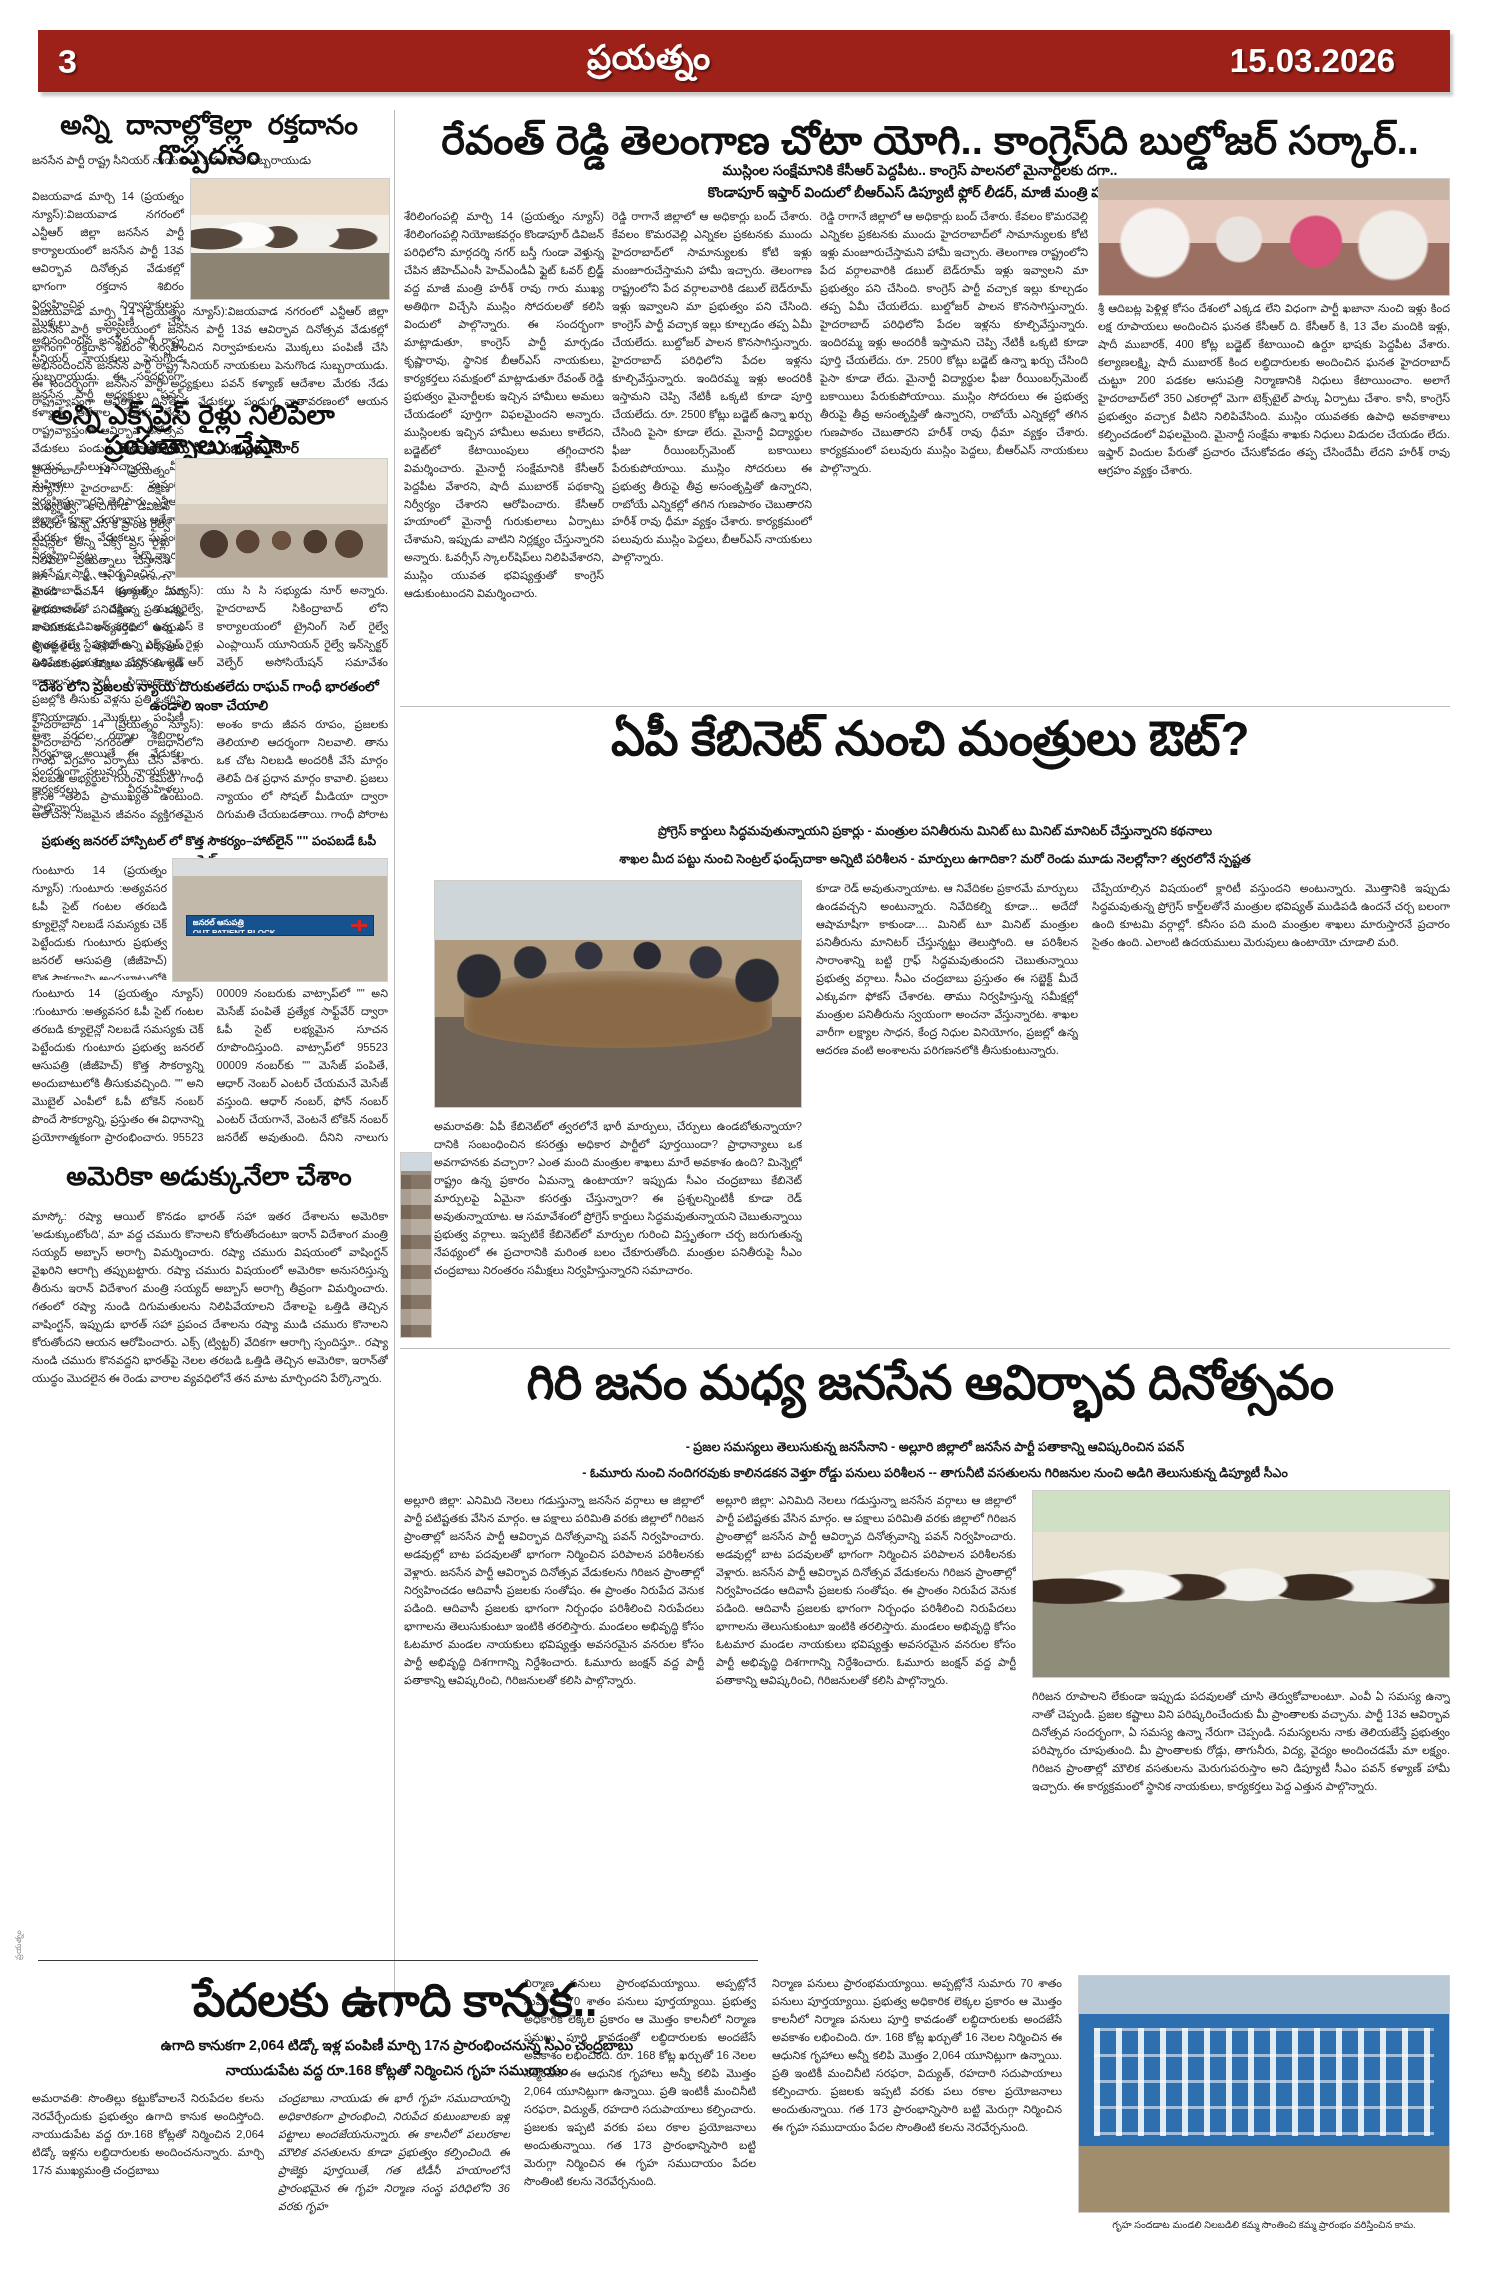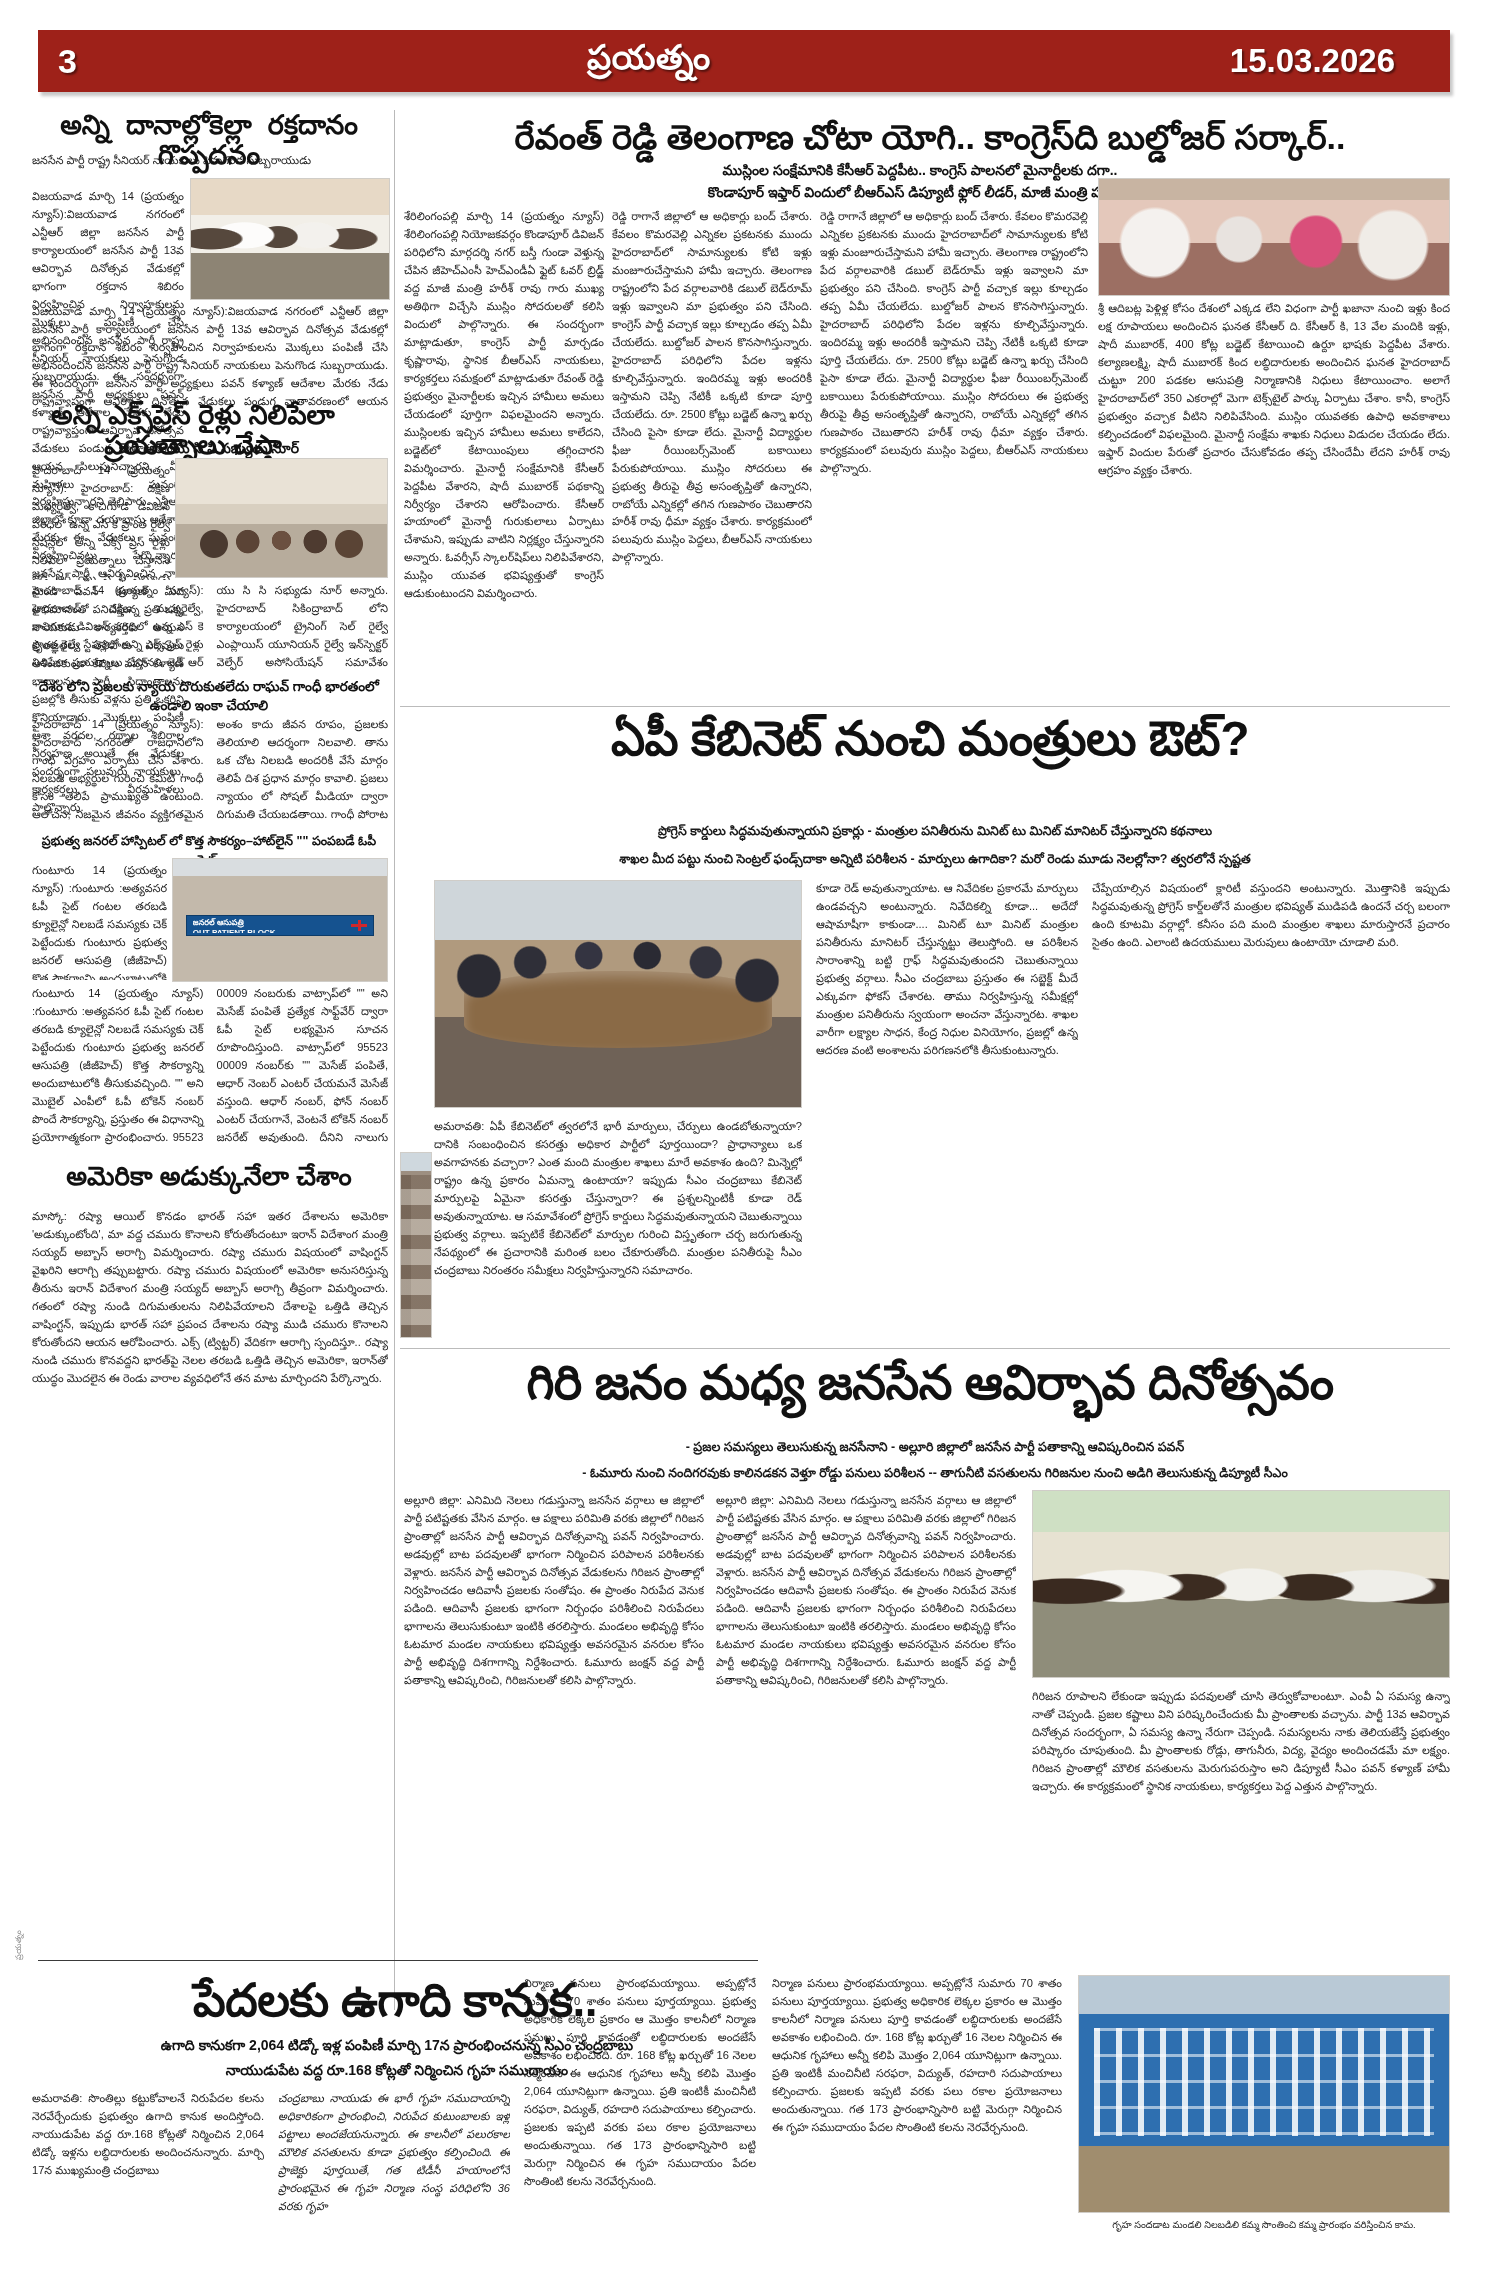--- a/index.html
+++ b/index.html
@@ -289,21 +289,21 @@
   <div style="position:absolute; left:278px; top:2090px; width:232px; height:175px; overflow:hidden;font-style:italic;" class="body-txt">చంద్రబాబు నాయుడు ఈ భారీ గృహ సముదాయాన్ని అధికారికంగా ప్రారంభించి, నిరుపేద కుటుంబాలకు ఇళ్ల పట్టాలు అందజేయనున్నారు. ఈ కాలనీలో పలురకాల మౌలిక వసతులను కూడా ప్రభుత్వం కల్పించింది. ఈ ప్రాజెక్టు పూర్తయితే, గత టిడీసీ హయాంలోనే ప్రారంభమైన ఈ గృహ నిర్మాణ సంస్థ పరిధిలోని 36 వరకు గృహ</div>
 
   <div style="position:absolute; left:524px; top:1975px; width:232px; height:290px; overflow:hidden;" class="body-txt">నిర్మాణ పనులు ప్రారంభమయ్యాయి. అప్పట్లోనే సుమారు 70 శాతం పనులు పూర్తయ్యాయి. ప్రభుత్వ అధికారిక లెక్కల ప్రకారం ఆ మొత్తం కాలనీలో నిర్మాణ పనులు పూర్తి కావడంతో లబ్ధిదారులకు అందజేసే అవకాశం లభించింది. రూ. 168 కోట్ల ఖర్చుతో 16 నెలల నిర్మించిన ఈ ఆధునిక గృహాలు అన్నీ కలిపి మొత్తం 2,064 యూనిట్లుగా ఉన్నాయి. ప్రతి ఇంటికీ మంచినీటి సరఫరా, విద్యుత్, రహదారి సదుపాయాలు కల్పించారు. ప్రజలకు ఇప్పటి వరకు పలు రకాల ప్రయోజనాలు అందుతున్నాయి. గత 173 ప్రారంభాన్నిసారి బట్టి మెరుగ్గా నిర్మించిన ఈ గృహ సముదాయం పేదల సొంతింటి కలను నెరవేర్చనుంది.</div>
 
   <div class="photo building-blue" style="left:1078px; top:1975px; width:372px; height:238px;"></div>
   <div style="position:absolute; left:1078px; top:2218px; width:372px;" class="caption">గృహ సందడాట మండలి నిలబడిలి కమ్మ సొంతించి కమ్మ ప్రారంభం వరిస్తించిన కామ.</div>
 
   <div style="position:absolute; left:772px; top:1975px; width:290px; height:290px; overflow:hidden;" class="body-txt">నిర్మాణ పనులు ప్రారంభమయ్యాయి. అప్పట్లోనే సుమారు 70 శాతం పనులు పూర్తయ్యాయి. ప్రభుత్వ అధికారిక లెక్కల ప్రకారం ఆ మొత్తం కాలనీలో నిర్మాణ పనులు పూర్తి కావడంతో లబ్ధిదారులకు అందజేసే అవకాశం లభించింది. రూ. 168 కోట్ల ఖర్చుతో 16 నెలల నిర్మించిన ఈ ఆధునిక గృహాలు అన్నీ కలిపి మొత్తం 2,064 యూనిట్లుగా ఉన్నాయి. ప్రతి ఇంటికీ మంచినీటి సరఫరా, విద్యుత్, రహదారి సదుపాయాలు కల్పించారు. ప్రజలకు ఇప్పటి వరకు పలు రకాల ప్రయోజనాలు అందుతున్నాయి. గత 173 ప్రారంభాన్నిసారి బట్టి మెరుగ్గా నిర్మించిన ఈ గృహ సముదాయం పేదల సొంతింటి కలను నెరవేర్చనుంది.</div>
 
   <div style="position:absolute; left:400px; top:118px; width:1060px;">
-    <div class="hl hl-lg" style="font-size:34px;">రేవంత్ రెడ్డి తెలంగాణ చోటా యోగి.. కాంగ్రెస్‌ది బుల్డోజర్ సర్కార్..</div>
+    <div class="hl hl-lg" style="font-size:40px;">రేవంత్ రెడ్డి తెలంగాణ చోటా యోగి.. కాంగ్రెస్‌ది బుల్డోజర్ సర్కార్..</div>
   </div>
   <div style="position:absolute; left:390px; top:160px; width:1060px;" class="sub-b">ముస్లింల సంక్షేమానికి కేసీఆర్ పెద్దపీట.. కాంగ్రెస్ పాలనలో మైనార్టీలకు దగా..</div>
   <div style="position:absolute; left:400px; top:182px; width:1060px;" class="sub-b">కొండాపూర్ ఇఫ్తార్ విందులో బీఆర్ఎస్ డిప్యూటీ ఫ్లోర్ లీడర్, మాజీ మంత్రి హరీశ్ రావు</div>
 
   <div class="photo iftar" style="left:1098px; top:178px; width:352px; height:118px;"></div>
 
   <div style="position:absolute; left:404px; top:208px; width:200px; height:490px; overflow:hidden;" class="body-txt">శేరిలింగంపల్లి మార్చి 14 (ప్రయత్నం న్యూస్) శేరిలింగంపల్లి నియోజకవర్గం కొండాపూర్ డివిజన్ పరిధిలోని మార్గదర్శి నగర్ బస్తీ గుండా వెళ్తున్న చేపిన జీహెచ్ఎంసీ హెచ్ఎండీఏ ఫ్లైట్ ఓవర్ బ్రిడ్జ్ వద్ద మాజీ మంత్రి హరీశ్ రావు గారు ముఖ్య అతిథిగా విచ్చేసి ముస్లిం సోదరులతో కలిసి విందులో పాల్గొన్నారు. ఈ సందర్భంగా మాట్లాడుతూ, కాంగ్రెస్ పార్టీ మార్చడం కృష్ణారావు, స్థానిక బీఆర్ఎస్ నాయకులు, కార్యకర్తలు సమక్షంలో మాట్లాడుతూ రేవంత్ రెడ్డి ప్రభుత్వం మైనార్టీలకు ఇచ్చిన హామీలు అమలు చేయడంలో పూర్తిగా విఫలమైందని అన్నారు. ముస్లింలకు ఇచ్చిన హామీలు అమలు కాలేదని, బడ్జెట్‌లో కేటాయింపులు తగ్గించారని విమర్శించారు. మైనార్టీ సంక్షేమానికి కేసీఆర్ పెద్దపీట వేశారని, షాదీ ముబారక్ పథకాన్ని నిర్వీర్యం చేశారని ఆరోపించారు. కేసీఆర్ హయాంలో మైనార్టీ గురుకులాలు ఏర్పాటు చేశామని, ఇప్పుడు వాటిని నిర్లక్ష్యం చేస్తున్నారని అన్నారు. ఓవర్సీస్ స్కాలర్‌షిప్‌లు నిలిపివేశారని, ముస్లిం యువత భవిష్యత్తుతో కాంగ్రెస్ ఆడుకుంటుందని విమర్శించారు.</div>
   <div style="position:absolute; left:612px; top:208px; width:200px; height:490px; overflow:hidden;" class="body-txt">రెడ్డి రాగానే జిల్లాలో ఆ అధికార్లు బంద్ చేశారు. కేవలం కొమరవెల్లి ఎన్నికల ప్రకటనకు ముందు హైదరాబాద్‌లో సామాన్యులకు కోటి ఇళ్లు మంజూరుచేస్తామని హామీ ఇచ్చారు. తెలంగాణ రాష్ట్రంలోని పేద వర్గాలవారికి డబుల్ బెడ్‌రూమ్ ఇళ్లు ఇవ్వాలని మా ప్రభుత్వం పని చేసింది. కాంగ్రెస్ పార్టీ వచ్చాక ఇల్లు కూల్చడం తప్ప ఏమీ చేయలేదు. బుల్డోజర్ పాలన కొనసాగిస్తున్నారు. హైదరాబాద్ పరిధిలోని పేదల ఇళ్లను కూల్చివేస్తున్నారు. ఇందిరమ్మ ఇళ్లు అందరికీ ఇస్తామని చెప్పి నేటికీ ఒక్కటి కూడా పూర్తి చేయలేదు. రూ. 2500 కోట్లు బడ్జెట్ ఉన్నా ఖర్చు చేసింది పైసా కూడా లేదు. మైనార్టీ విద్యార్థుల ఫీజు రీయింబర్స్‌మెంట్ బకాయిలు పేరుకుపోయాయి. ముస్లిం సోదరులు ఈ ప్రభుత్వ తీరుపై తీవ్ర అసంతృప్తితో ఉన్నారని, రాబోయే ఎన్నికల్లో తగిన గుణపాఠం చెబుతారని హరీశ్ రావు ధీమా వ్యక్తం చేశారు. కార్యక్రమంలో పలువురు ముస్లిం పెద్దలు, బీఆర్ఎస్ నాయకులు పాల్గొన్నారు.</div>
   <div style="position:absolute; left:820px; top:208px; width:268px; height:490px; overflow:hidden;" class="body-txt">రెడ్డి రాగానే జిల్లాలో ఆ అధికార్లు బంద్ చేశారు. కేవలం కొమరవెల్లి ఎన్నికల ప్రకటనకు ముందు హైదరాబాద్‌లో సామాన్యులకు కోటి ఇళ్లు మంజూరుచేస్తామని హామీ ఇచ్చారు. తెలంగాణ రాష్ట్రంలోని పేద వర్గాలవారికి డబుల్ బెడ్‌రూమ్ ఇళ్లు ఇవ్వాలని మా ప్రభుత్వం పని చేసింది. కాంగ్రెస్ పార్టీ వచ్చాక ఇల్లు కూల్చడం తప్ప ఏమీ చేయలేదు. బుల్డోజర్ పాలన కొనసాగిస్తున్నారు. హైదరాబాద్ పరిధిలోని పేదల ఇళ్లను కూల్చివేస్తున్నారు. ఇందిరమ్మ ఇళ్లు అందరికీ ఇస్తామని చెప్పి నేటికీ ఒక్కటి కూడా పూర్తి చేయలేదు. రూ. 2500 కోట్లు బడ్జెట్ ఉన్నా ఖర్చు చేసింది పైసా కూడా లేదు. మైనార్టీ విద్యార్థుల ఫీజు రీయింబర్స్‌మెంట్ బకాయిలు పేరుకుపోయాయి. ముస్లిం సోదరులు ఈ ప్రభుత్వ తీరుపై తీవ్ర అసంతృప్తితో ఉన్నారని, రాబోయే ఎన్నికల్లో తగిన గుణపాఠం చెబుతారని హరీశ్ రావు ధీమా వ్యక్తం చేశారు. కార్యక్రమంలో పలువురు ముస్లిం పెద్దలు, బీఆర్ఎస్ నాయకులు పాల్గొన్నారు.</div>
   <div style="position:absolute; left:1098px; top:300px; width:352px; height:398px; overflow:hidden;" class="body-txt">శ్రీ ఆదిబట్ల పెళ్లిళ్ల కోసం దేశంలో ఎక్కడ లేని విధంగా పార్టీ ఖజానా నుంచి ఇళ్లు కింద లక్ష రూపాయలు అందించిన ఘనత కేసీఆర్ ది. కేసీఆర్ కి, 13 వేల మందికి ఇళ్లు, షాదీ ముబారక్, 400 కోట్ల బడ్జెట్ కేటాయించి ఉర్దూ భాషకు పెద్దపీట వేశారు. కల్యాణలక్ష్మి, షాదీ ముబారక్ కింద లబ్ధిదారులకు అందించిన ఘనత హైదరాబాద్ చుట్టూ 200 పడకల ఆసుపత్రి నిర్మాణానికి నిధులు కేటాయించాం. అలాగే హైదరాబాద్‌లో 350 ఎకరాల్లో మెగా టెక్స్‌టైల్ పార్కు ఏర్పాటు చేశాం. కానీ, కాంగ్రెస్ ప్రభుత్వం వచ్చాక వీటిని నిలిపివేసింది. ముస్లిం యువతకు ఉపాధి అవకాశాలు కల్పించడంలో విఫలమైంది. మైనార్టీ సంక్షేమ శాఖకు నిధులు విడుదల చేయడం లేదు. ఇఫ్తార్ విందుల పేరుతో ప్రచారం చేసుకోవడం తప్ప చేసిందేమీ లేదని హరీశ్ రావు ఆగ్రహం వ్యక్తం చేశారు.</div>

